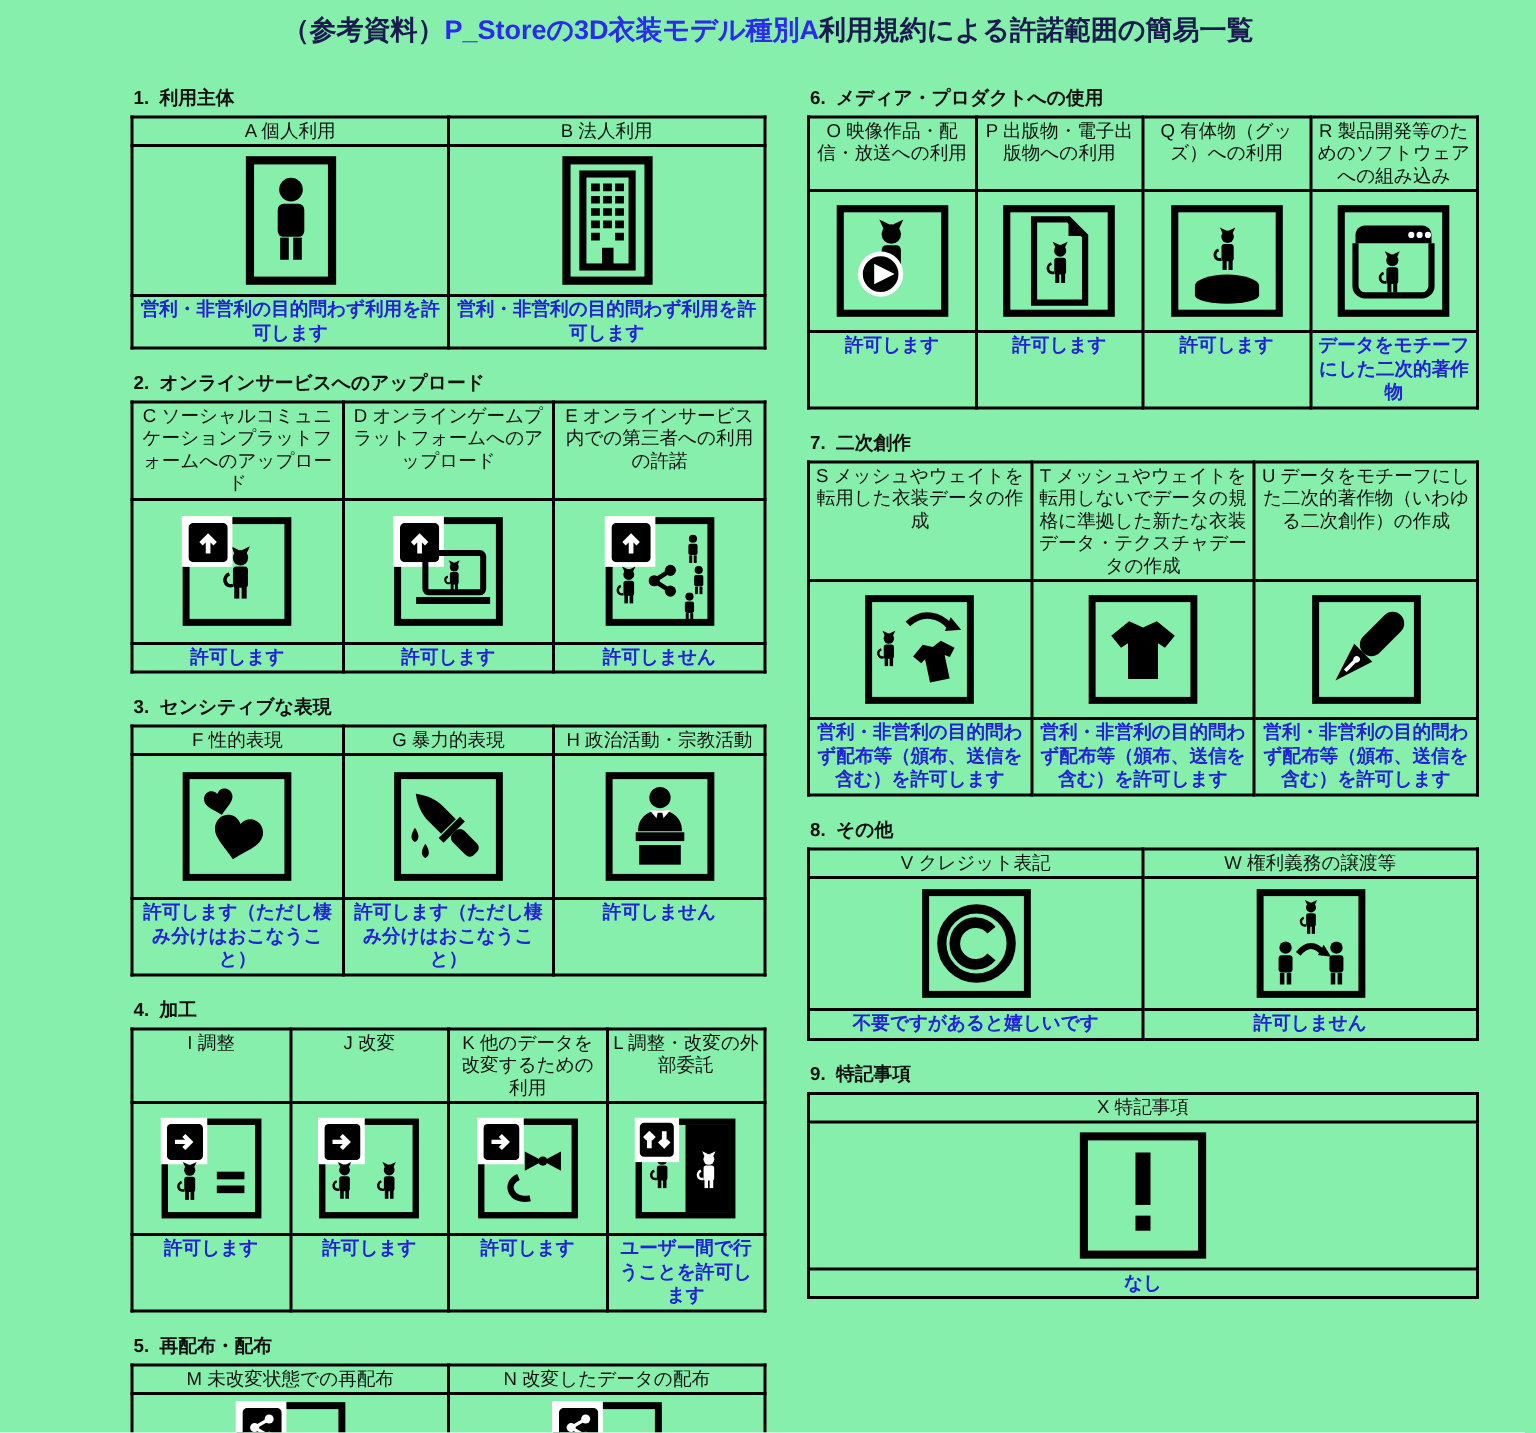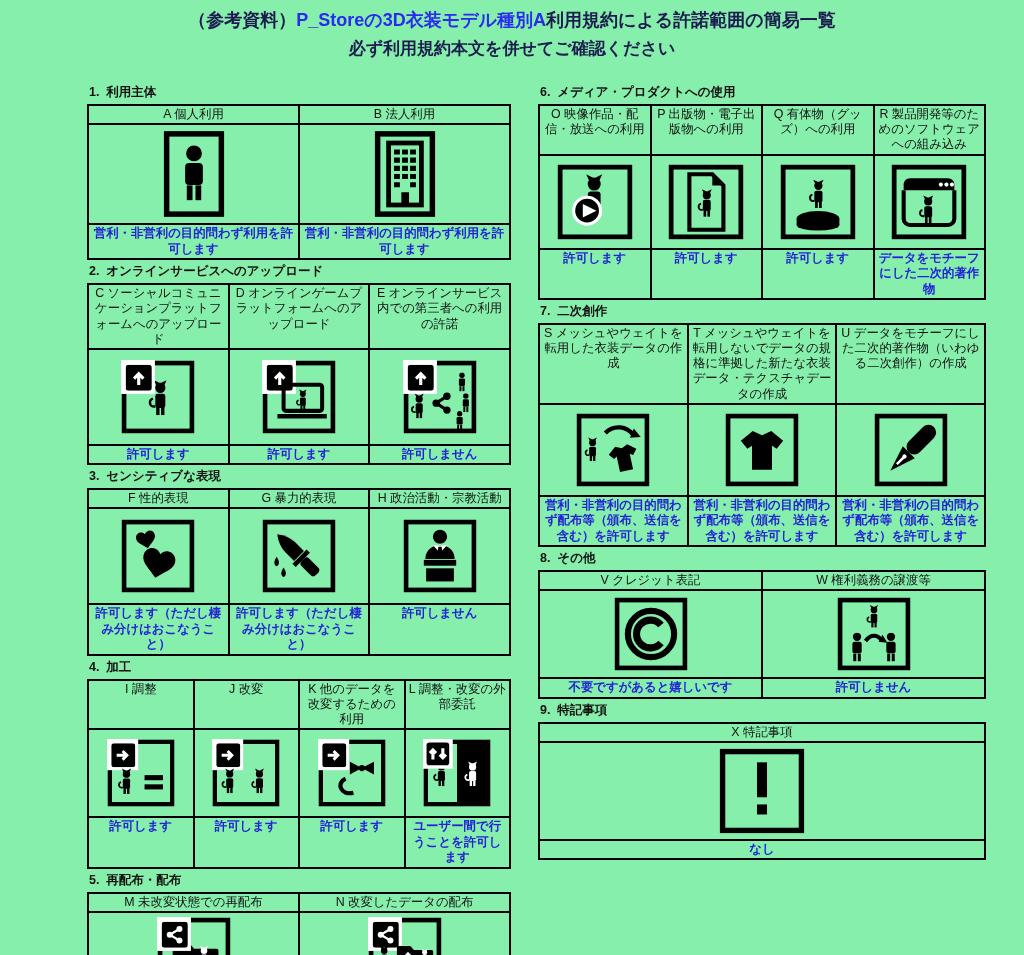--- a/index.html
+++ b/index.html
@@ -11,21 +11,21 @@
   
   .title-wrap{padding-top:7px;text-align:center;line-height:1.55;}
   .title-line1{font-size:18px;font-weight:bold;color:#1b1b4f;}
   .title-line1 .hl{color:#2a2af0;}
   .title-line2{font-size:17px;font-weight:bold;color:#1b1b4f;margin-top:1px;}
   
   .cols{display:flex;gap:27px;padding-left:87px;margin-top:22px;align-items:flex-start;}
   .col-left{width:424px;flex:none;}
   .col-right{width:448px;flex:none;}
   
-  .sec{margin-bottom:3px;}
+  .sec{margin-bottom:14px;}
   .sec-heading{font-size:12.5px;font-weight:bold;color:#111;margin:0 0 3px 2px;white-space:pre;}
   table.tbl{border-collapse:collapse;width:100%;table-layout:fixed;padding-left:12px;}
   table.tbl td{border:2px solid #000;padding:1px 2px;text-align:center;}
   tr.rh td{font-size:12.4px;line-height:1.22;vertical-align:top;padding-top:1px;}
   tr.ri td{vertical-align:middle;}
   tr.rt td{font-size:12.4px;line-height:1.25;vertical-align:top;font-weight:bold;}
   .perm{color:#2323d6;}
   
   tr.ri svg{display:block;margin:2px auto;width:74px;height:74px;}
   .s1 tr.ri td{height:96px;} .s1 tr.ri svg{width:62px;height:92px;}
@@ -81,21 +81,20 @@
     <symbol id="sym-shirt" viewBox="0 0 24 22">
       <path fill="currentColor" d="M7.2 1 12 3.2 16.8 1l6.2 5-3.4 4.2-2.4-1.6V21H6.8V8.6l-2.4 1.6L1 6z"></path>
     </symbol>
   </defs>
 </svg>
 
 <div class="page">
 
   <div class="title-wrap">
     <div class="title-line1"><span>（参考資料）</span><span class="hl">P_Storeの3D衣装モデル種別A</span><span>利用規約による許諾範囲の簡易一覧</span></div>
-    <div class="title-line2">必ず利用規約本文を併せてご確認ください</div>
   </div>
 
   <div class="cols">
 
     <div class="col-left">
 
       <section class="sec s1">
         <div class="sec-heading">1.  利用主体</div>
         <table class="tbl">
           <tbody>

